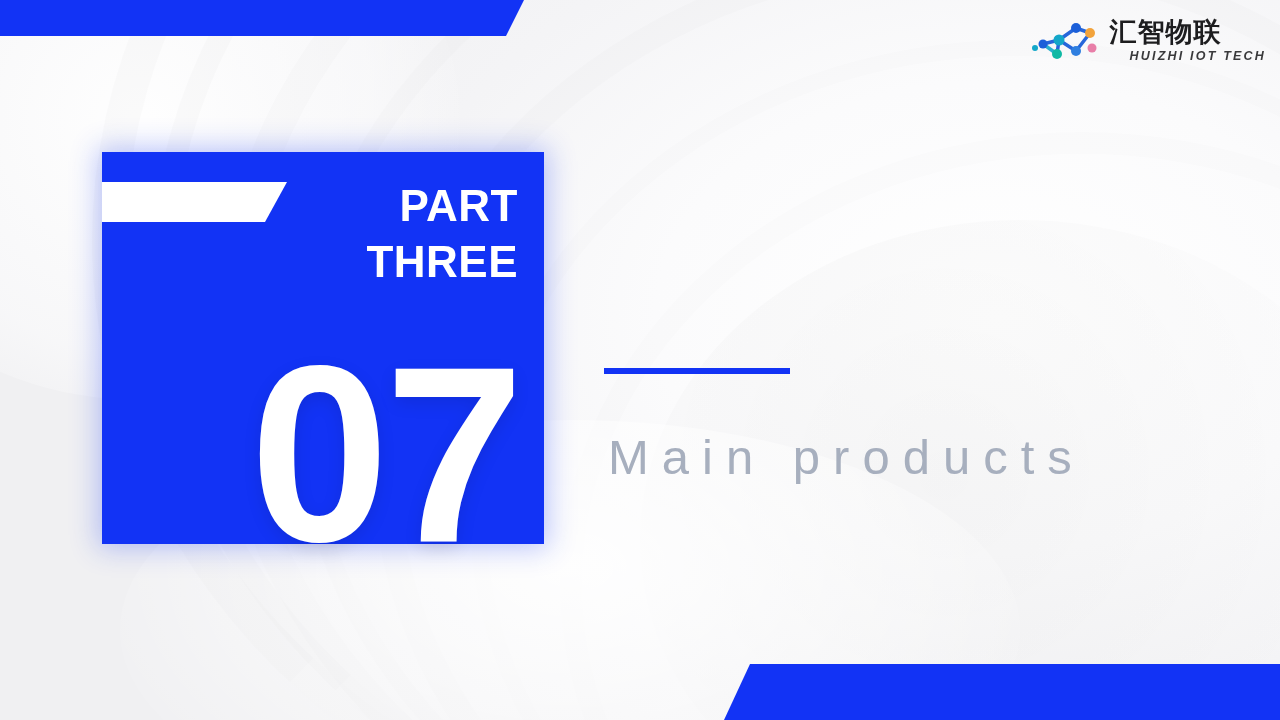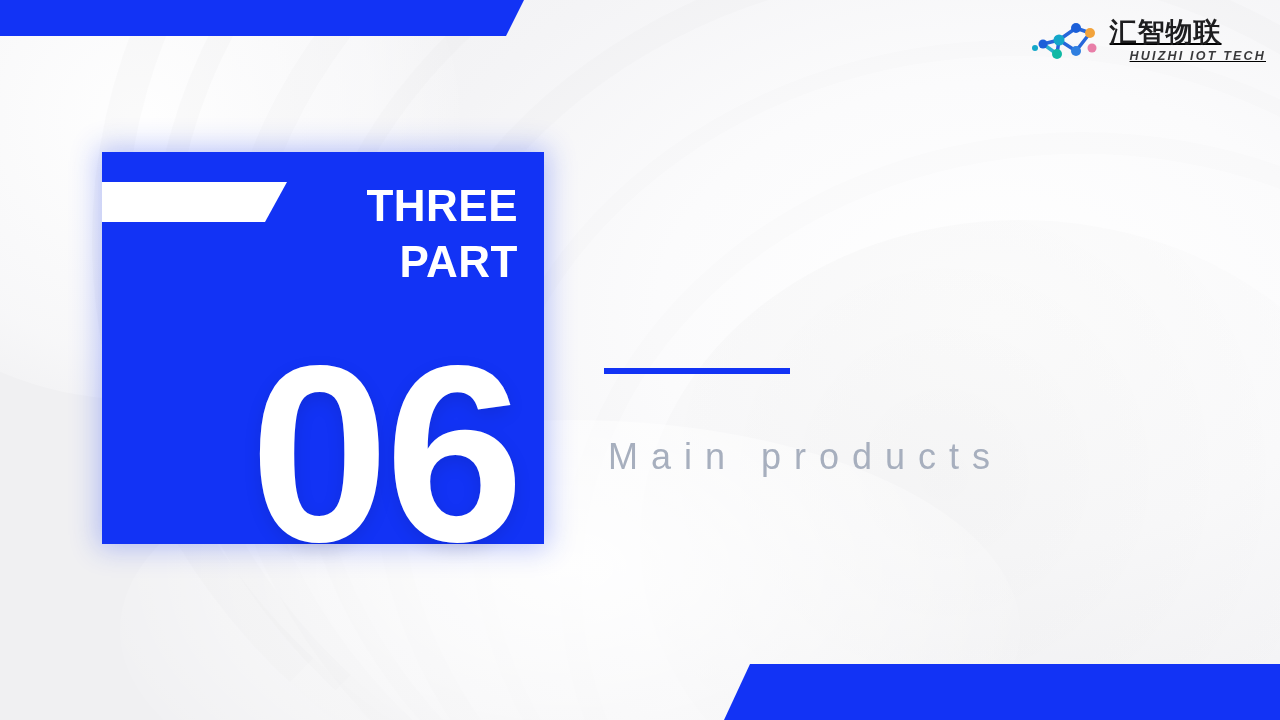--- a/index.html
+++ b/index.html
@@ -139,34 +139,33 @@
   .rule {
     position: absolute;
     left: 604px; top: 368px;
     width: 186px; height: 6px;
     background: var(--brand);
   }
   .subtitle {
     position: absolute;
     left: 608px; top: 430px;
     color: var(--subtitle);
-    font-size: 36px;
+    font-size: 49px;
     line-height: 54px;
     letter-spacing: 13px;
     white-space: nowrap;
   }
 
   
   .logo {
     position: absolute;
     right: 14px; top: 18px;
     display: flex;
     align-items: center;
     gap: 8px;
-    text-decoration: underline;
   }
   .logo-mark { width: 74px; height: 44px; display: block; }
   .logo-text { display: flex; flex-direction: column; line-height: 1; }
   .logo-cn {
     font-family: "DejaVu Sans", "Liberation Sans", sans-serif;
     font-weight: bold;
     font-size: 27px;
     color: #1d1d1f;
     letter-spacing: 1px;
   }
@@ -196,24 +195,24 @@
   <div class="ribbon r7"></div>
   <div class="shade-br"></div>
   <div class="soft-band"></div>
 
   <div class="bar-top"></div>
   <div class="bar-bottom"></div>
 
   <div class="part-card">
     <div class="white-tag"></div>
     <div class="part-label">
+      <span>PART</span>
       <span>THREE</span>
-      <span>PART</span>
     </div>
-    <div class="big-number">06</div>
+    <div class="big-number">07</div>
   </div>
 
   <div class="rule"></div>
   <div class="subtitle">Main products</div>
 
   <div class="logo">
     <svg class="logo-mark" viewBox="0 0 148 88">
       <g stroke="#1B5FD9" stroke-width="7" stroke-linecap="round" fill="none" opacity="0.95">
         <line x1="30" y1="52" x2="62" y2="44"></line>
         <line x1="62" y1="44" x2="96" y2="20"></line>

